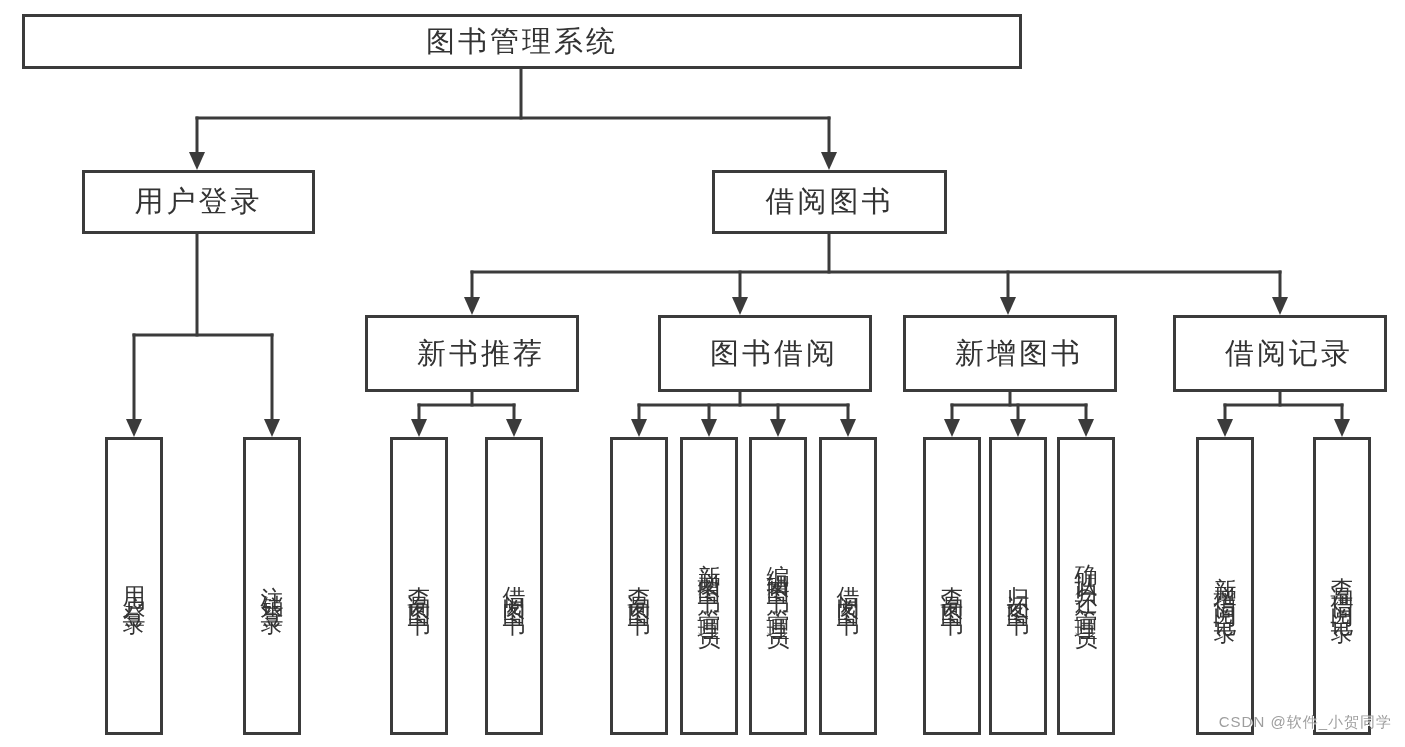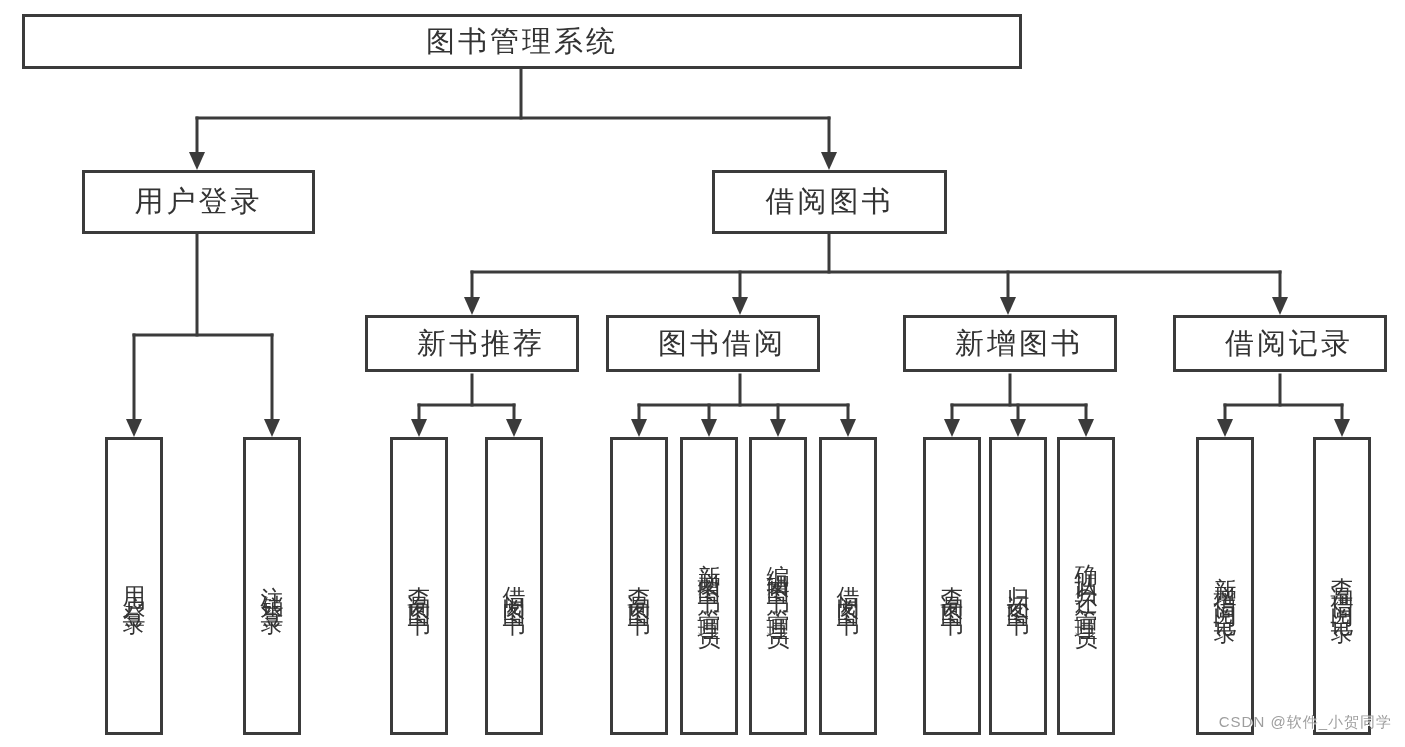--- a/index.html
+++ b/index.html
@@ -50,23 +50,23 @@
     writing-mode: vertical-rl;
     font-size: 23px;
     letter-spacing: 9px;
     line-height: 1;
     color: #333333;
     white-space: nowrap;
   }
   #root-box    { left: 22px;   top: 14px;  width: 1000px; height: 55px; }
   #n-user      { left: 82px;   top: 170px; width: 233px;  height: 64px; }
   #n-mgmt      { left: 712px;  top: 170px; width: 235px;  height: 64px; }
-  .l3          { top: 315px; width: 214px; height: 57px; padding-left: 18px; }
+  .l3          { top: 315px; width: 214px; height: 77px; padding-left: 18px; }
   #n-newbook   { left: 365px;  }
-  #n-borrow    { left: 606px;  }
+  #n-borrow    { left: 658px;  }
   #n-current   { left: 903px;  }
   #n-records   { left: 1173px; }
   #lf-login    { left: 105px;  }
   #lf-logout   { left: 243px;  }
   #lf-nbquery  { left: 390px;  }
   #lf-nbborrow { left: 485px;  }
   #lf-bbquery  { left: 610px;  }
   #lf-bbadd    { left: 680px;  }
   #lf-bbedit   { left: 749px;  }
   #lf-bbborrow { left: 819px;  }

